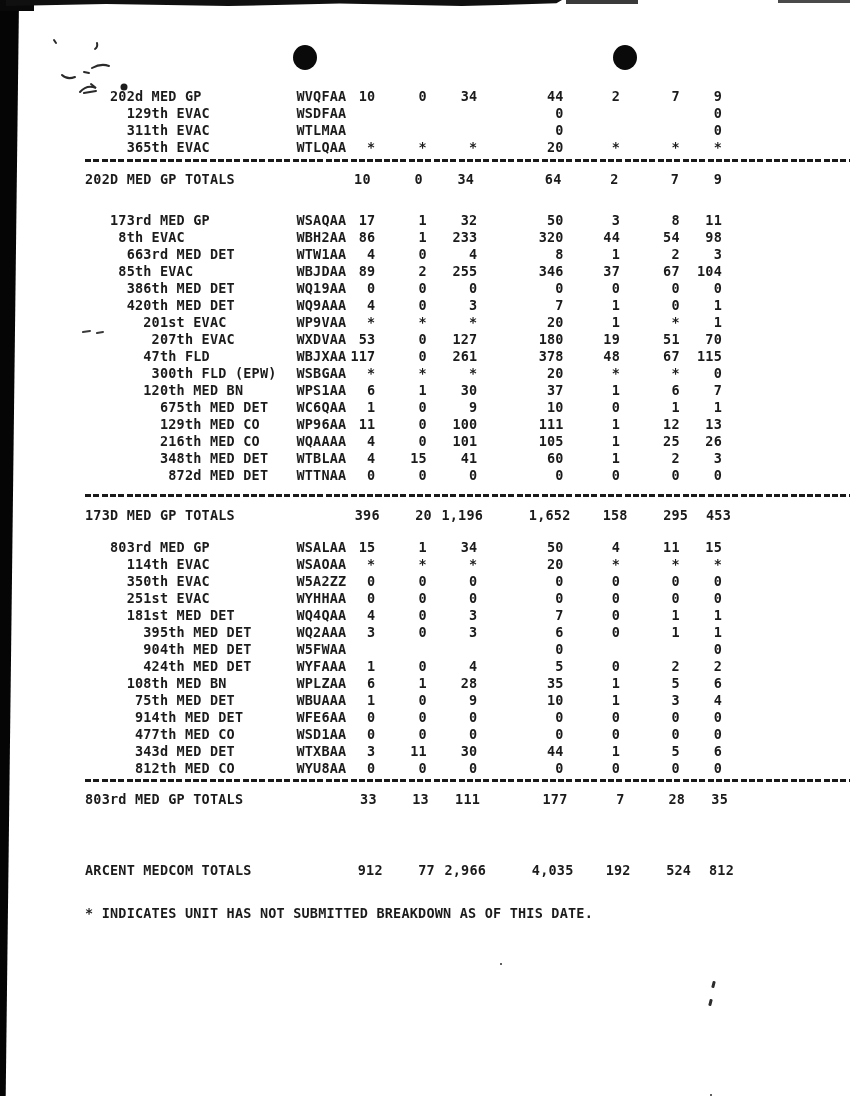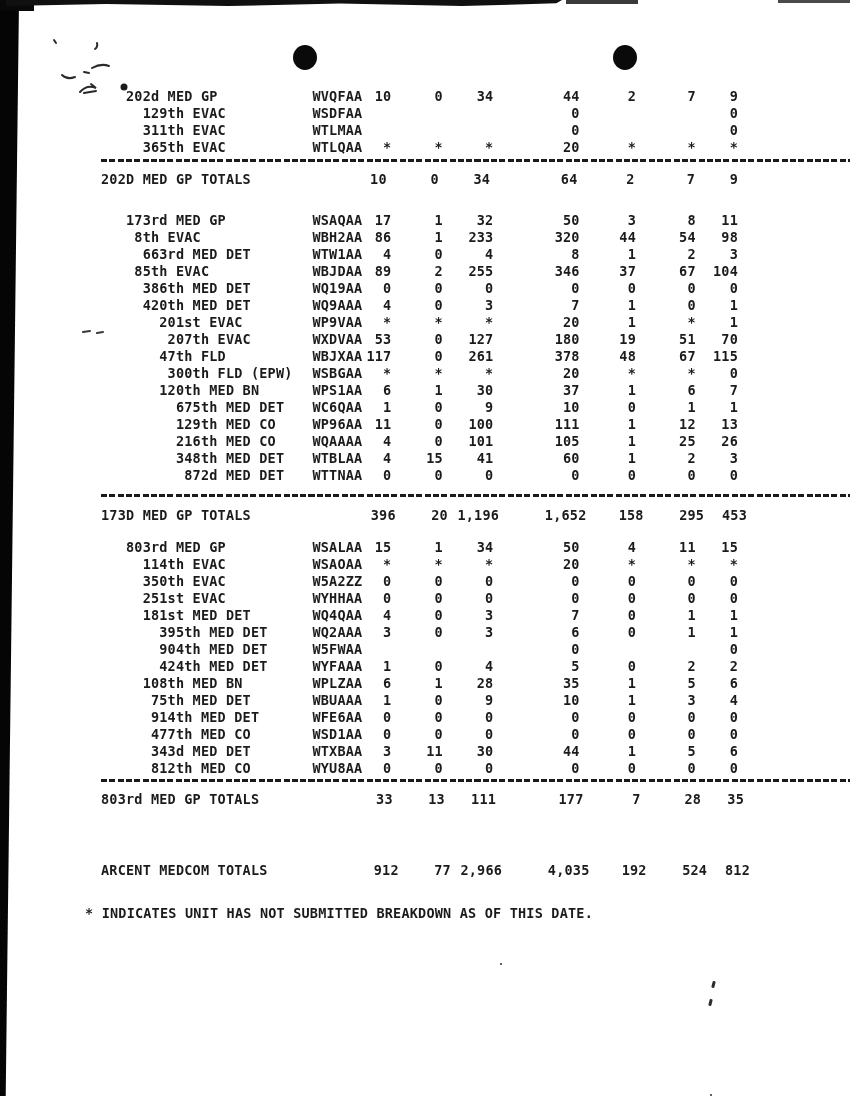--- a/index.html
+++ b/index.html
@@ -16,21 +16,21 @@
     clip-path:polygon(0 0,100% 0,30% 100%,0 100%);}
   .corner-block{position:absolute;left:0;top:0;width:34px;height:11px;background:#090909;}
   .top-band{position:absolute;left:6px;top:0;width:556px;height:6px;background:#101010;
     clip-path:polygon(0 0,100% 0,99% 55%,82% 100%,60% 60%,40% 100%,18% 65%,0 100%);}
   .top-band-2{position:absolute;left:566px;top:0;width:72px;height:4px;background:#3a3a3a;}
   .top-band-3{position:absolute;left:778px;top:0;width:72px;height:3px;background:#4a4a4a;}
   .punch-dot{position:absolute;width:24px;height:25px;border-radius:50%;background:#0a0a0a;}
   .speck{position:absolute;background:#2c2c2c;border-radius:1px;}
   svg.scribble{position:absolute;}
   
-  .report{position:absolute;left:0;top:88px;width:722px;margin-left:16px;}
+  .report{position:absolute;left:0;top:88px;width:722px;}
   .row{display:flex;height:17px;padding-left:85px;white-space:pre;}
   .cell{display:inline-block;overflow:visible;}
   .name{width:255px;text-align:left;}
   .code{width:50px;text-align:left;}
   .tname{width:305px;text-align:left;}
   .val{text-align:right;}
   .divider{height:3px;margin-left:85px;width:765px;
     background:repeating-linear-gradient(90deg,#1a1a1a 0 6px,transparent 6px 8.3px);}
   .footnote{padding-left:85px;margin-top:26px;white-space:pre;}
 </style>

